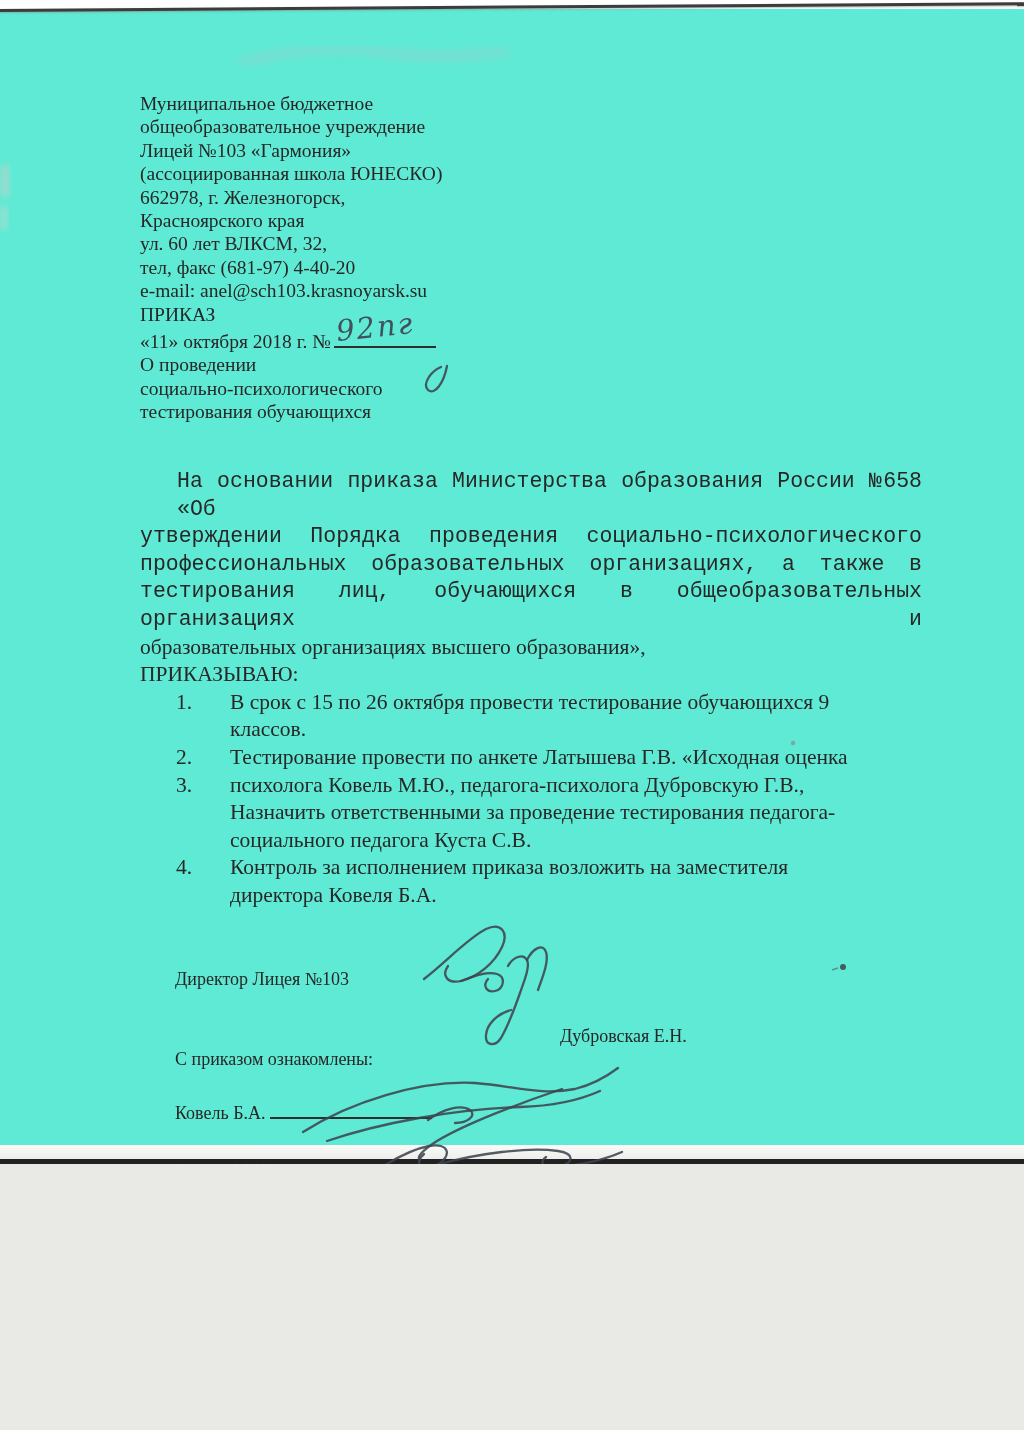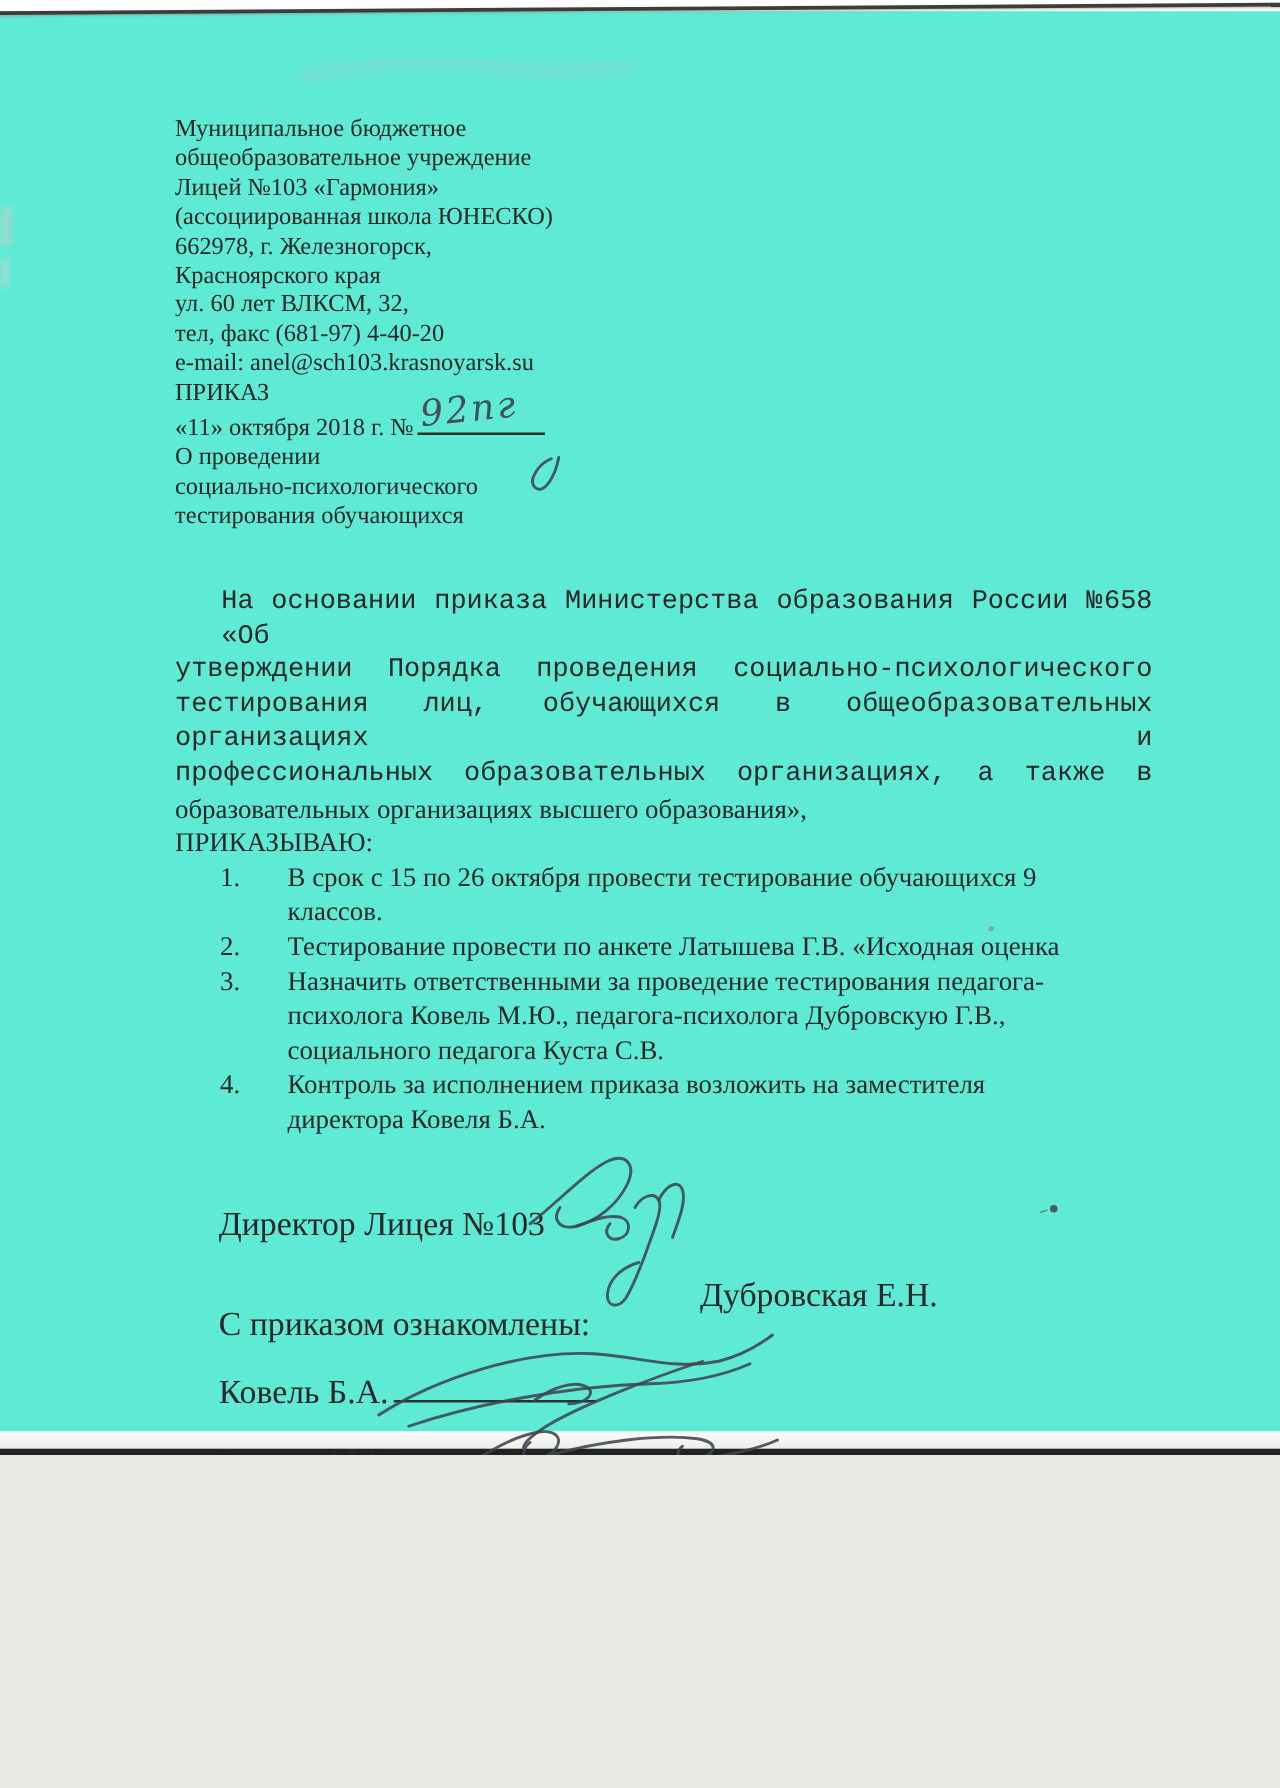--- a/index.html
+++ b/index.html
@@ -43,21 +43,21 @@
     position:absolute; left:140px; top:468px; width:782px;
     font-size:21.5px; line-height:27.6px;
   }
   .jline  { text-align:justify; text-align-last:justify;font-family:Liberation Mono, monospace; }
   .indent { padding-left:37px; }
   .item   { display:flex; }
   .item .num { flex:0 0 90px; padding-left:36px; box-sizing:border-box; }
   .item .txt { flex:1 1 auto; }
 
   
-  .abs { position:absolute; font-size:27px; line-height:26px; white-space:nowrap; }
+  .abs { position:absolute; font-size:18px; line-height:26px; white-space:nowrap; }
   .sig-underline { display:inline-block; height:4px; border-bottom:2px solid #2f2f2f;
                    vertical-align:baseline; margin-left:4px; }
   .w165 { width:162px; } .w158 { width:156px; } .w127 { width:124px; } .w216 { width:214px; }
 
   
   .ink-overlay { position:absolute; left:0; top:0; pointer-events:none; }
   .ink { fill:none; stroke:var(--ink, #3f4450); stroke-width:2.3;
          stroke-linecap:round; stroke-linejoin:round; opacity:.88; }
 </style>
 </head>
@@ -85,43 +85,43 @@
       <span>«11» октября 2018 г. №</span><span class="numline"><span class="hand">92пг</span></span>
     </div>
     <div>О проведении</div>
     <div>социально-психологического</div>
     <div>тестирования обучающихся</div>
   </div>
 
   <div class="order-body">
     <div class="jline indent">На основании приказа Министерства образования России №658 «Об</div>
     <div class="jline">утверждении Порядка проведения социально-психологического</div>
+    <div class="jline">профессиональных образовательных организациях, а также в</div>
     <div class="jline">тестирования лиц, обучающихся в общеобразовательных организациях и</div>
-    <div class="jline">профессиональных образовательных организациях, а также в</div>
     <div>образовательных организациях высшего образования»,</div>
     <div>ПРИКАЗЫВАЮ:</div>
 
     <div class="item">
       <div class="num">1.</div>
       <div class="txt">
         <div>В срок с 15 по 26 октября провести тестирование обучающихся 9</div>
         <div>классов.</div>
       </div>
     </div>
     <div class="item">
       <div class="num">2.</div>
       <div class="txt">
         <div>Тестирование провести по анкете Латышева Г.В. «Исходная оценка</div>
       </div>
     </div>
     <div class="item">
       <div class="num">3.</div>
       <div class="txt">
+        <div>психолога Ковель М.Ю., педагога-психолога Дубровскую Г.В.,</div>
         <div>Назначить ответственными за проведение тестирования педагога-</div>
-        <div>психолога Ковель М.Ю., педагога-психолога Дубровскую Г.В.,</div>
         <div>социального педагога Куста С.В.</div>
       </div>
     </div>
     <div class="item">
       <div class="num">4.</div>
       <div class="txt">
         <div>Контроль за исполнением приказа возложить на заместителя</div>
         <div>директора Ковеля Б.А.</div>
       </div>
     </div>

